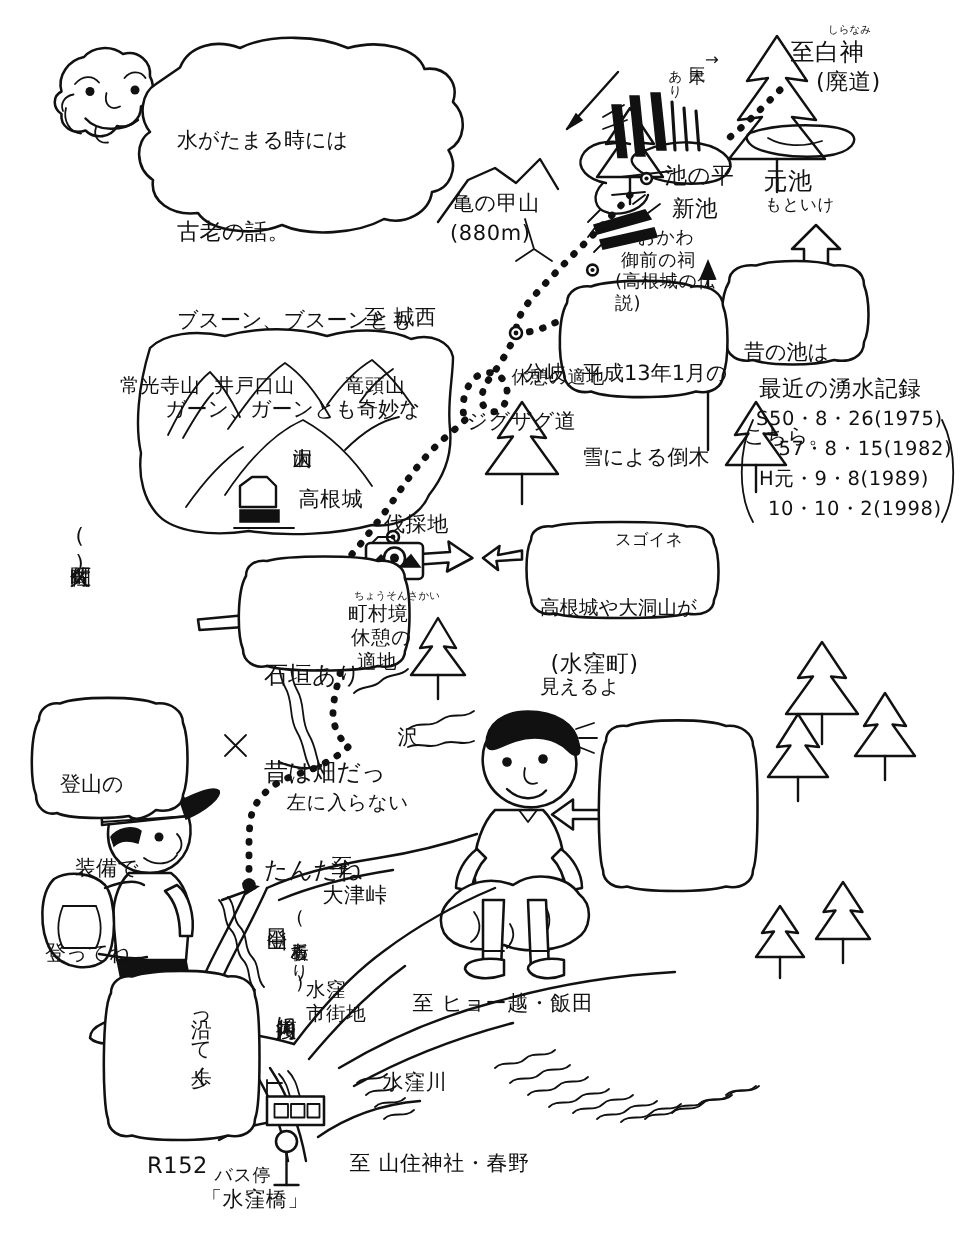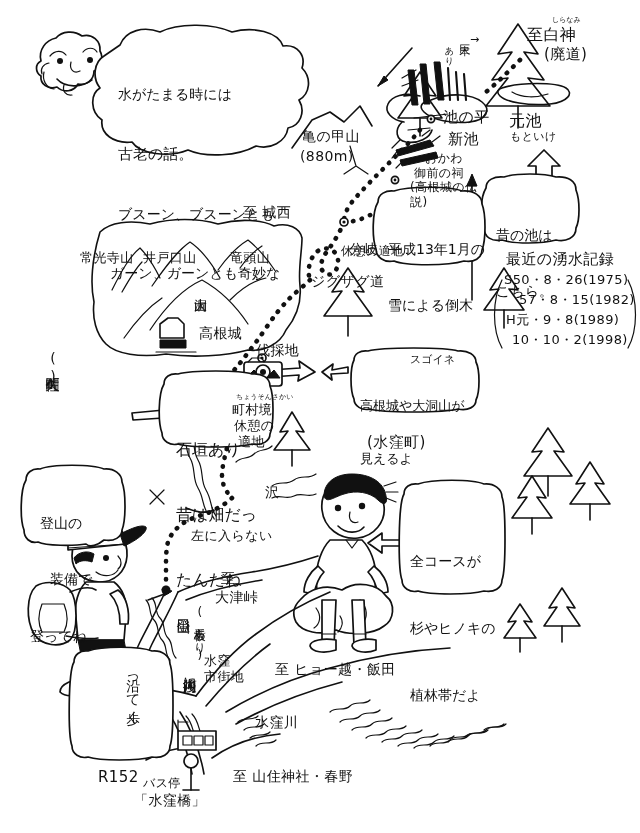--- a/index.html
+++ b/index.html
@@ -479,25 +479,20 @@
   <div class="lbl" style="left:265px;top:484px;font-size:14px;">沢</div>
 
   <div class="lbl" style="left:191px;top:528px;font-size:13px;">左に入らない</div>
 
   <div class="bubble-txt" style="left:40px;top:476px;font-size:14px;">
     <div>登山の</div>
     <div style="margin-left:10px;">装備で</div>
     <div style="margin-left:-10px;">登ってね</div>
   </div>
 
-  <div class="bubble-txt" style="left:410px;top:505px;font-size:14px;line-height:1.6;">
-    <div>全コースが</div>
-    <div>杉やヒノキの</div>
-    <div>植林帯だよ</div>
-  </div>
 
   <div class="lbl" style="left:221px;top:570px;font-size:14px;">至</div>
   <div class="lbl" style="left:215px;top:589px;font-size:14px;">大津峠</div>
 
   <div class="lbl vert" style="left:176px;top:608px;font-size:14px;">登山口</div>
   <div class="lbl vert" style="left:192px;top:605px;font-size:12px;">(看板あり)</div>
 
   <div class="lbl" style="left:204px;top:653px;font-size:13px;line-height:1.25;">水窪
 市街地</div>
 

